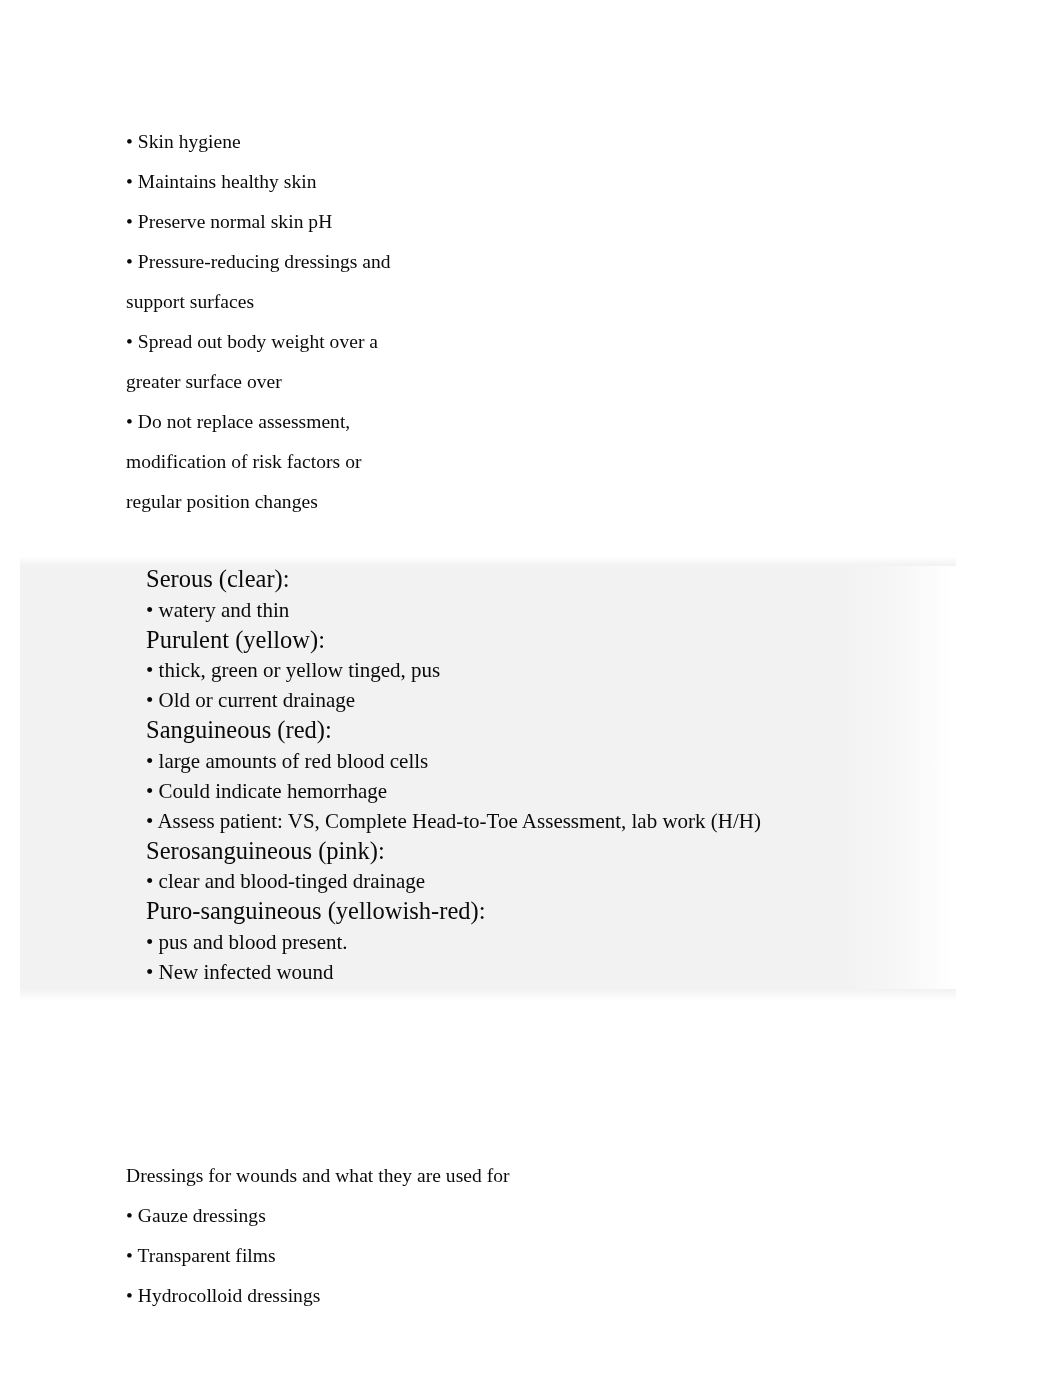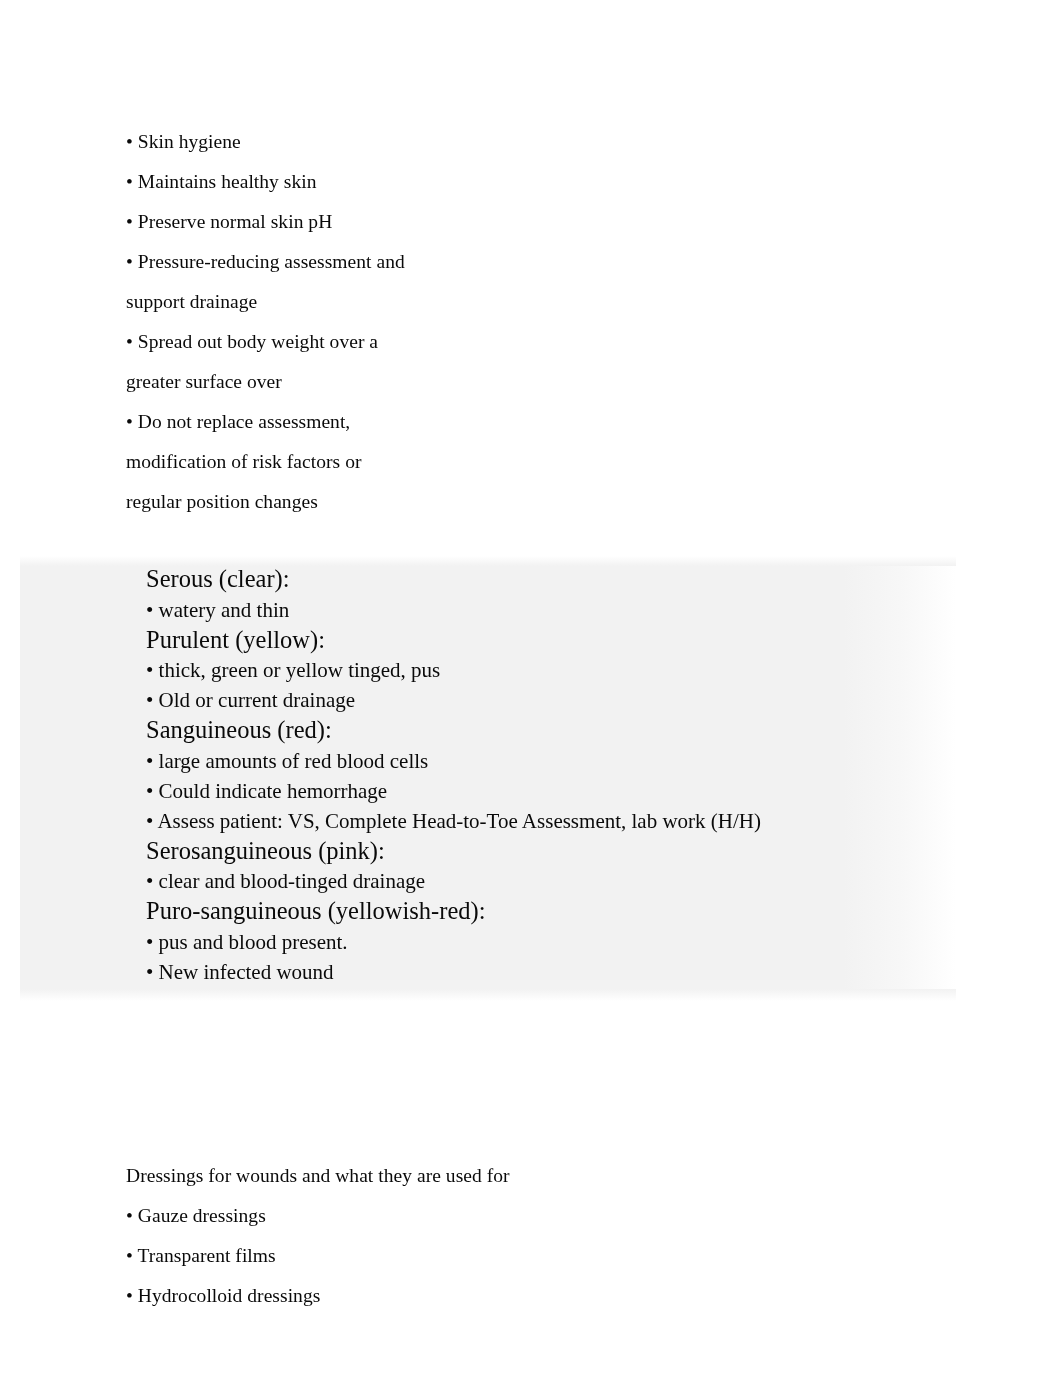--- a/index.html
+++ b/index.html
@@ -102,22 +102,22 @@
 </style>
 </head>
 <body>
 
 <div class="page">
 
   <div class="top-list">
     <div class="line">• Skin hygiene</div>
     <div class="line">• Maintains healthy skin</div>
     <div class="line">• Preserve normal skin pH</div>
-    <div class="line">• Pressure-reducing assessment and</div>
-    <div class="line">support drainage</div>
+    <div class="line">• Pressure-reducing dressings and</div>
+    <div class="line">support surfaces</div>
     <div class="line">• Spread out body weight over a</div>
     <div class="line">greater surface over</div>
     <div class="line">• Do not replace assessment,</div>
     <div class="line">modification of risk factors or</div>
     <div class="line">regular position changes</div>
   </div>
 
   <div class="shaded-block">
     <div class="inner">
 

